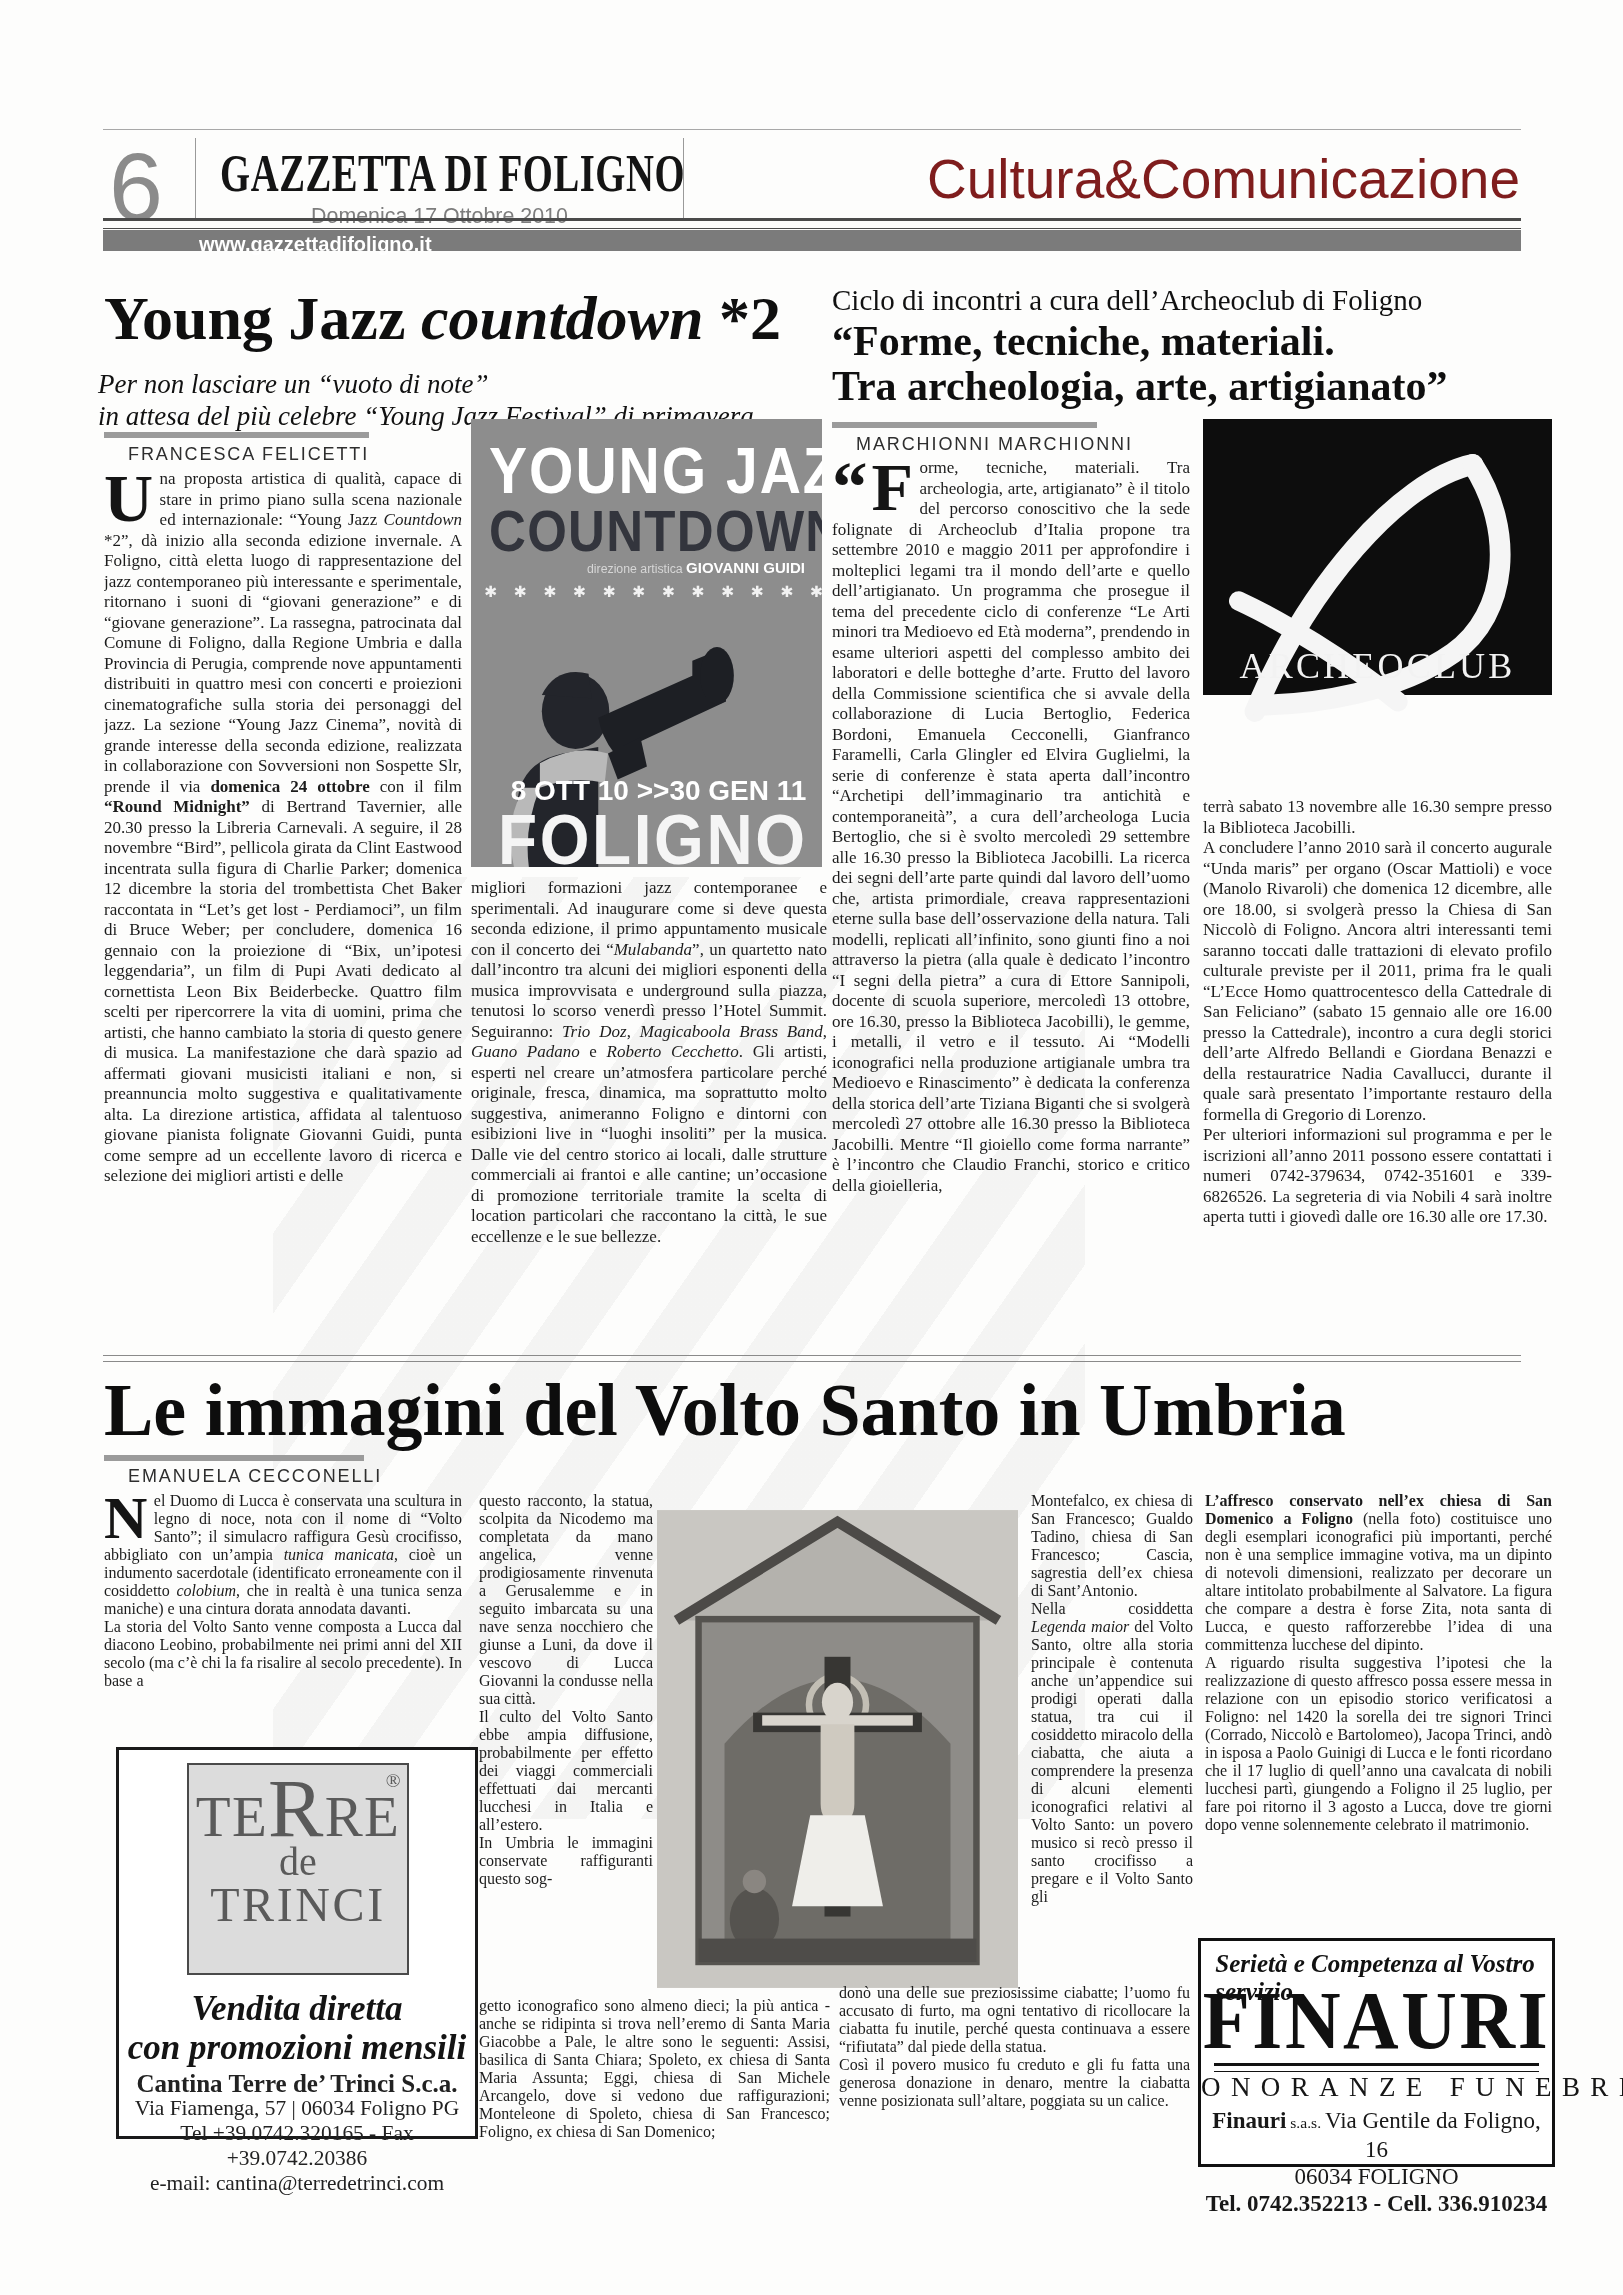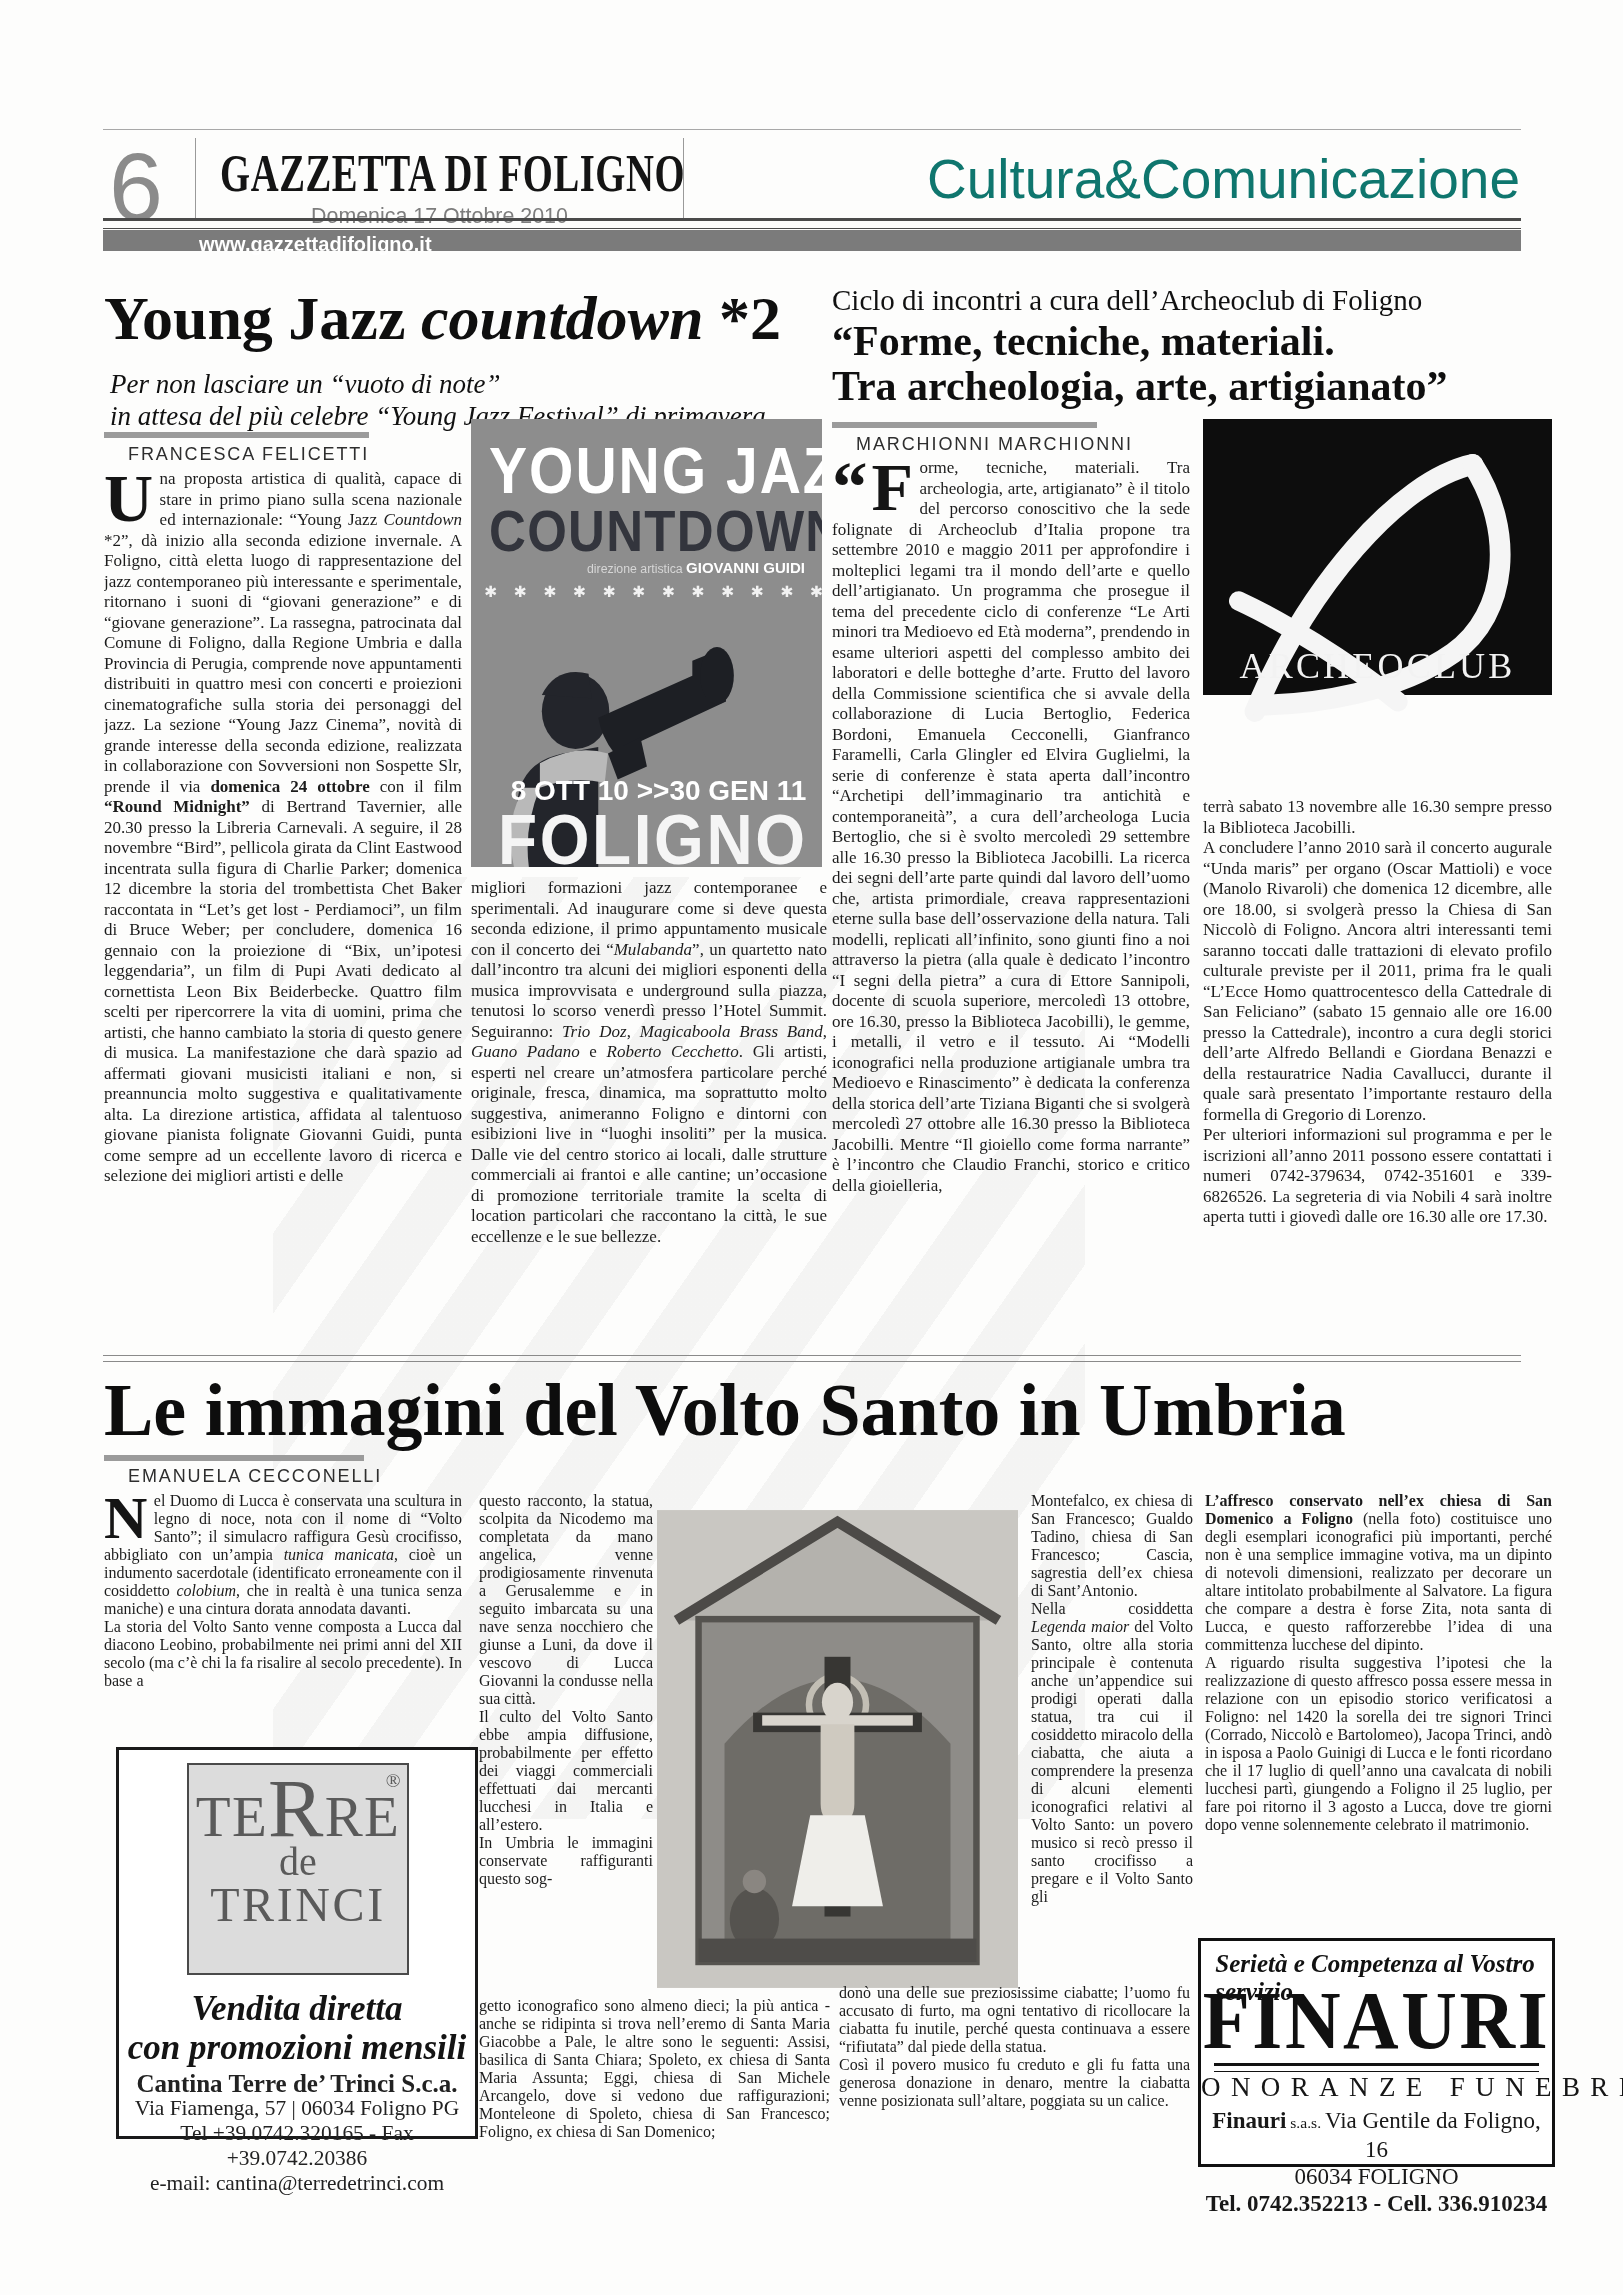--- a/index.html
+++ b/index.html
@@ -8,21 +8,21 @@
   .abs{position:absolute;}
   
   .rule-thin{height:0;border-top:1.9px solid #a8a8a8;}
   .rule-double{height:6.5px;border-top:3.2px solid #4a4a4a;border-bottom:1.9px solid #4a4a4a;}
   .rule-double-thin{height:5.2px;border-top:1.9px solid #8a8a8a;border-bottom:1.3px solid #8a8a8a;}
   .pagenum{font-family:"Liberation Sans",sans-serif;font-size:97px;font-weight:400;color:#8b8b8b;line-height:1;}
   .vline{width:0;border-left:1.3px solid #9a9a9a;}
   .masthead{font-family:"Liberation Serif",serif;font-weight:bold;font-size:42px;letter-spacing:0.6px;
             color:#141414;transform:scale(.92,1.28);transform-origin:center top;white-space:nowrap;text-align:center;width:100%;}
   .mastdate{font-family:"Liberation Sans",sans-serif;font-size:21.4px;color:#7d7d7d;text-align:center;width:100%;}
-  .sectiontitle{font-family:"Liberation Sans",sans-serif;font-size:55px;color:#0f766e;text-align:right;white-space:nowrap;}
+  .sectiontitle{font-family:"Liberation Sans",sans-serif;font-size:55px;color:#7f1d1d;text-align:right;white-space:nowrap;}
   .urlband{background:#7b7b7b;}
   .urlband span{font-family:"Liberation Sans",sans-serif;font-weight:bold;font-size:20px;color:#fff;}
   
   .h-jazz{font-size:62px;font-weight:bold;line-height:1;color:#0f0f0f;white-space:nowrap;}
   .h-jazz .i{font-style:italic;}
   .sub-jazz{font-size:27px;font-style:italic;line-height:32px;color:#111;}
   .kicker{font-size:29px;color:#111;}
   .h-arch{font-size:42px;font-weight:bold;line-height:45px;color:#0f0f0f;}
   .h-volto{font-size:74px;font-weight:bold;color:#0d0d0d;white-space:nowrap;}
   .bybar{height:5.8px;background:#9b9b9b;}
@@ -88,21 +88,21 @@
   </div>
   <div class="abs sectiontitle" style="right:103px;top:147px;width:779px;">Cultura&amp;Comunicazione</div>
   <div class="abs rule-double" style="left:103px;top:218px;width:1418px;"></div>
   <div class="abs urlband" style="left:103px;top:230px;width:1418px;height:21px;">
     <span class="abs" style="left:96px;top:3.2px;">www.gazzettadifoligno.it</span>
   </div>
 
   <div class="abs h-jazz" style="left:104px;top:287px;">
     <span>Young Jazz </span><span class="i">countdown</span><span> *2</span>
   </div>
-  <div class="abs sub-jazz" style="left:110px;top:368px;width:714px;">
+  <div class="abs sub-jazz" style="left:98px;top:368px;width:714px;">
     <div>Per non lasciare un “vuoto di note”</div>
     <div>in attesa del più celebre “Young Jazz Festival” di primavera</div>
   </div>
   <div class="abs bybar" style="left:104px;top:432px;width:265px;"></div>
   <div class="abs byline" style="left:104px;top:444px;">FRANCESCA FELICETTI</div>
 
   <div class="abs body-text" style="left:104px;top:469px;width:358px;height:886px;">
     <span class="dropcap">U</span><span><span>na proposta artistica di qualità, capace di stare in primo piano sulla scena nazionale ed internazionale: “Young Jazz </span><span class="i">Countdown</span><span> *2”, dà inizio alla seconda edizione invernale. A Foligno, città eletta luogo di rappresentazione del jazz contemporaneo più interessante e sperimentale, ritornano i suoni di “giovani generazione” e di “giovane generazione”. La rassegna, patrocinata dal Comune di Foligno, dalla Regione Umbria e dalla Provincia di Perugia, comprende nove appuntamenti distribuiti in quattro mesi con concerti e proiezioni cinematografiche sulla storia dei personaggi del jazz. La sezione “Young Jazz Cinema”, novità di grande interesse della seconda edizione, realizzata in collaborazione con Sovversioni non Sospette Slr, prende il via </span><span class="b">domenica 24 ottobre</span><span> con il film </span><span class="b">“Round Midnight”</span><span> di Bertrand Tavernier, alle 20.30 presso la Libreria Carnevali. A seguire, il 28 novembre “Bird”, pellicola girata da Clint Eastwood incentrata sulla figura di Charlie Parker; domenica 12 dicembre la storia del trombettista Chet Baker raccontata in “Let’s get lost - Perdiamoci”, un film di Bruce Weber; per concludere, domenica 16 gennaio con la proiezione di “Bix, un’ipotesi leggendaria”, un film di Pupi Avati dedicato al cornettista Leon Bix Beiderbecke. Quattro film scelti per ripercorrere la vita di uomini, prima che artisti, che hanno cambiato la storia di questo genere di musica. La manifestazione che darà spazio ad affermati giovani musicisti italiani e non, si preannuncia molto suggestiva e qualitativamente alta. La direzione artistica, affidata al talentuoso giovane pianista folignate Giovanni Guidi, punta come sempre ad un eccellente lavoro di ricerca e selezione dei migliori artisti e delle</span></span>
   </div>
 

